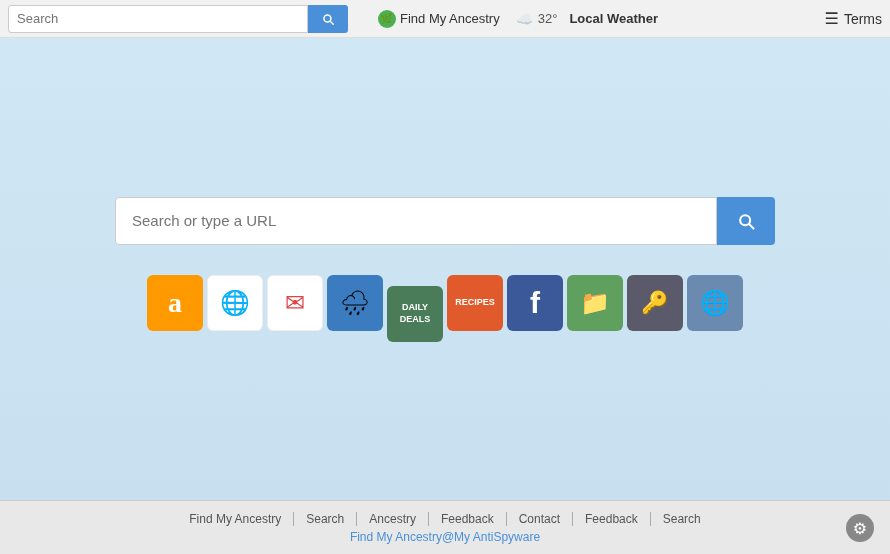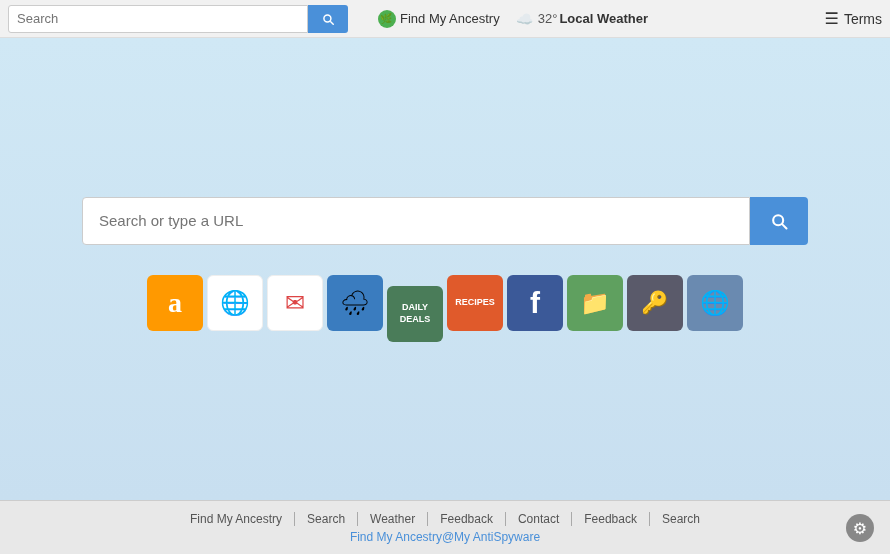--- a/index.html
+++ b/index.html
@@ -87,21 +87,21 @@
       height: 18px;
       margin-right: 4px;
       display: inline-flex;
       align-items: center;
       justify-content: center;
       font-size: 14px;
     }
     #weather-temp {
       font-weight: normal;
       color: #555;
-      margin-right: 2px;
+      margin-right: 12px;
     }
     #weather-label {
       font-weight: bold;
     }
     #menu-button {
       margin-left: auto;
       display: flex;
       align-items: center;
       background: none;
       border: none;
@@ -122,21 +122,21 @@
       display: flex;
       flex-direction: column;
       align-items: center;
       justify-content: center;
     }
 
     
     #center-search-container {
       display: flex;
       align-items: center;
-      width: 726px;
+      width: 660px;
       margin-bottom: 30px;
     }
     #center-search-input {
       flex: 1;
       height: 48px;
       border: 1px solid #ccc;
       border-radius: 4px 0 0 4px;
       padding: 0 16px;
       font-size: 15px;
       outline: none;
@@ -329,21 +329,21 @@
     <div class="shortcut-item sc-ball">
       <span class="shortcut-svg" style="font-size:24px;">🌐</span>
     </div>
   </div>
 </div>
 
 <div id="footer">
   <div id="footer-links">
     <a class="footer-link">Find My Ancestry</a>
     <a class="footer-link">Search</a>
-    <a class="footer-link">Weather</a>
+    <a class="footer-link">Ancestry</a>
     <a class="footer-link">Feedback</a>
     <a class="footer-link">Contact</a>
     <a class="footer-link">Feedback</a>
     <a class="footer-link" style="border-right:none;">Search</a>
   </div>
   <a id="footer-subtitle">Find My Ancestry@My AntiSpyware</a>
   <div id="footer-gear">
     <span>⚙</span>
   </div>
 </div>

